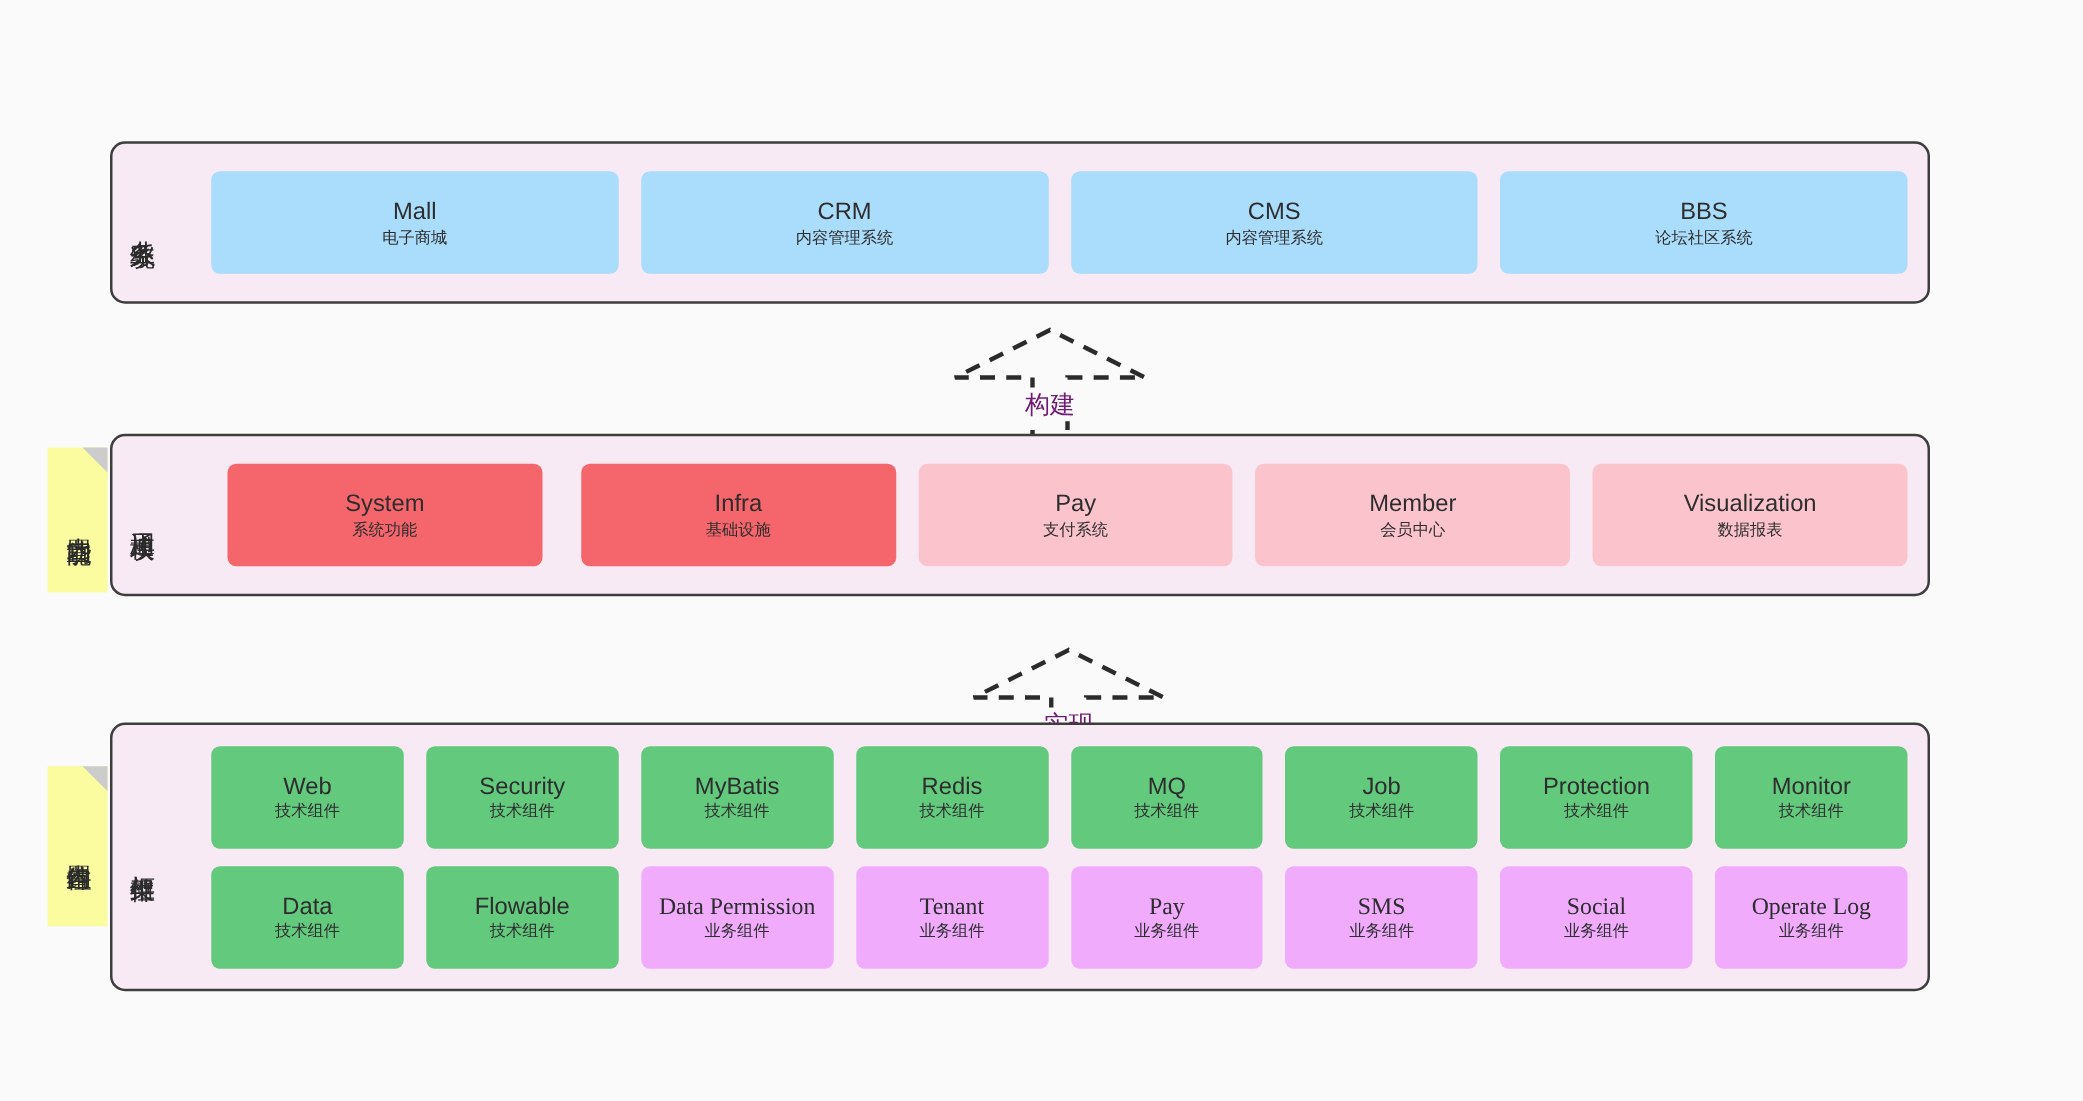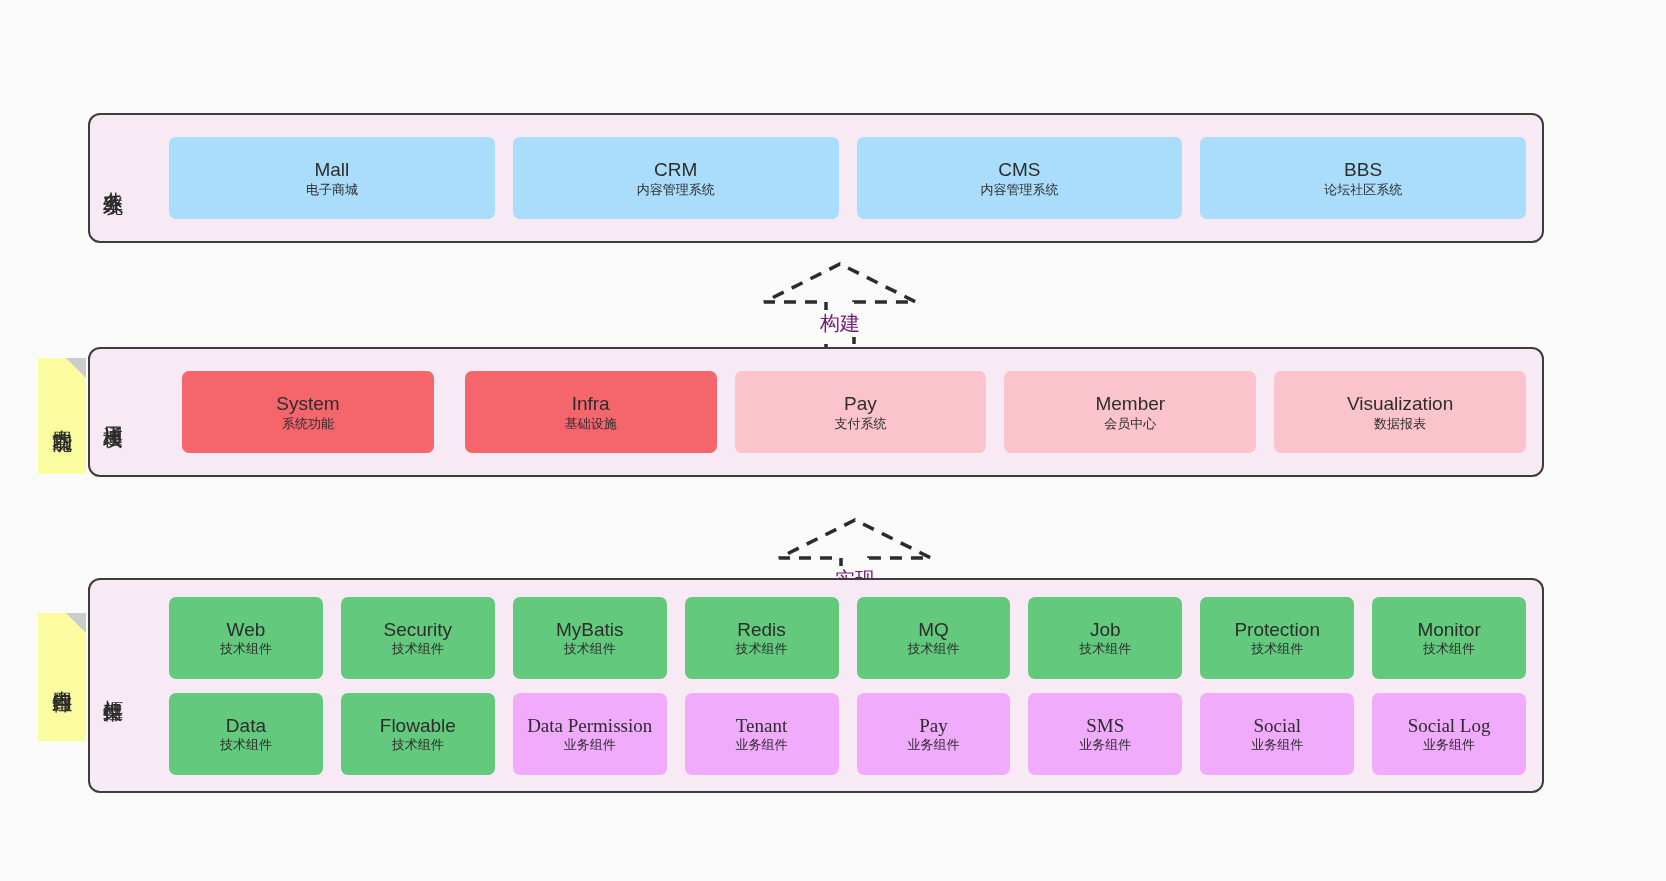--- a/index.html
+++ b/index.html
@@ -252,20 +252,20 @@
           </div>
           <div class="card tall c-lightgreen">
             <div class="t1">SMS</div>
             <div class="t2">业务组件</div>
           </div>
           <div class="card tall c-lightgreen">
             <div class="t1">Social</div>
             <div class="t2">业务组件</div>
           </div>
           <div class="card tall c-lightgreen">
-            <div class="t1">Social Log</div>
+            <div class="t1">Operate Log</div>
             <div class="t2">业务组件</div>
           </div>
         </div>
     </div>
   </div>
 
 </div>
 
 </body></html>

